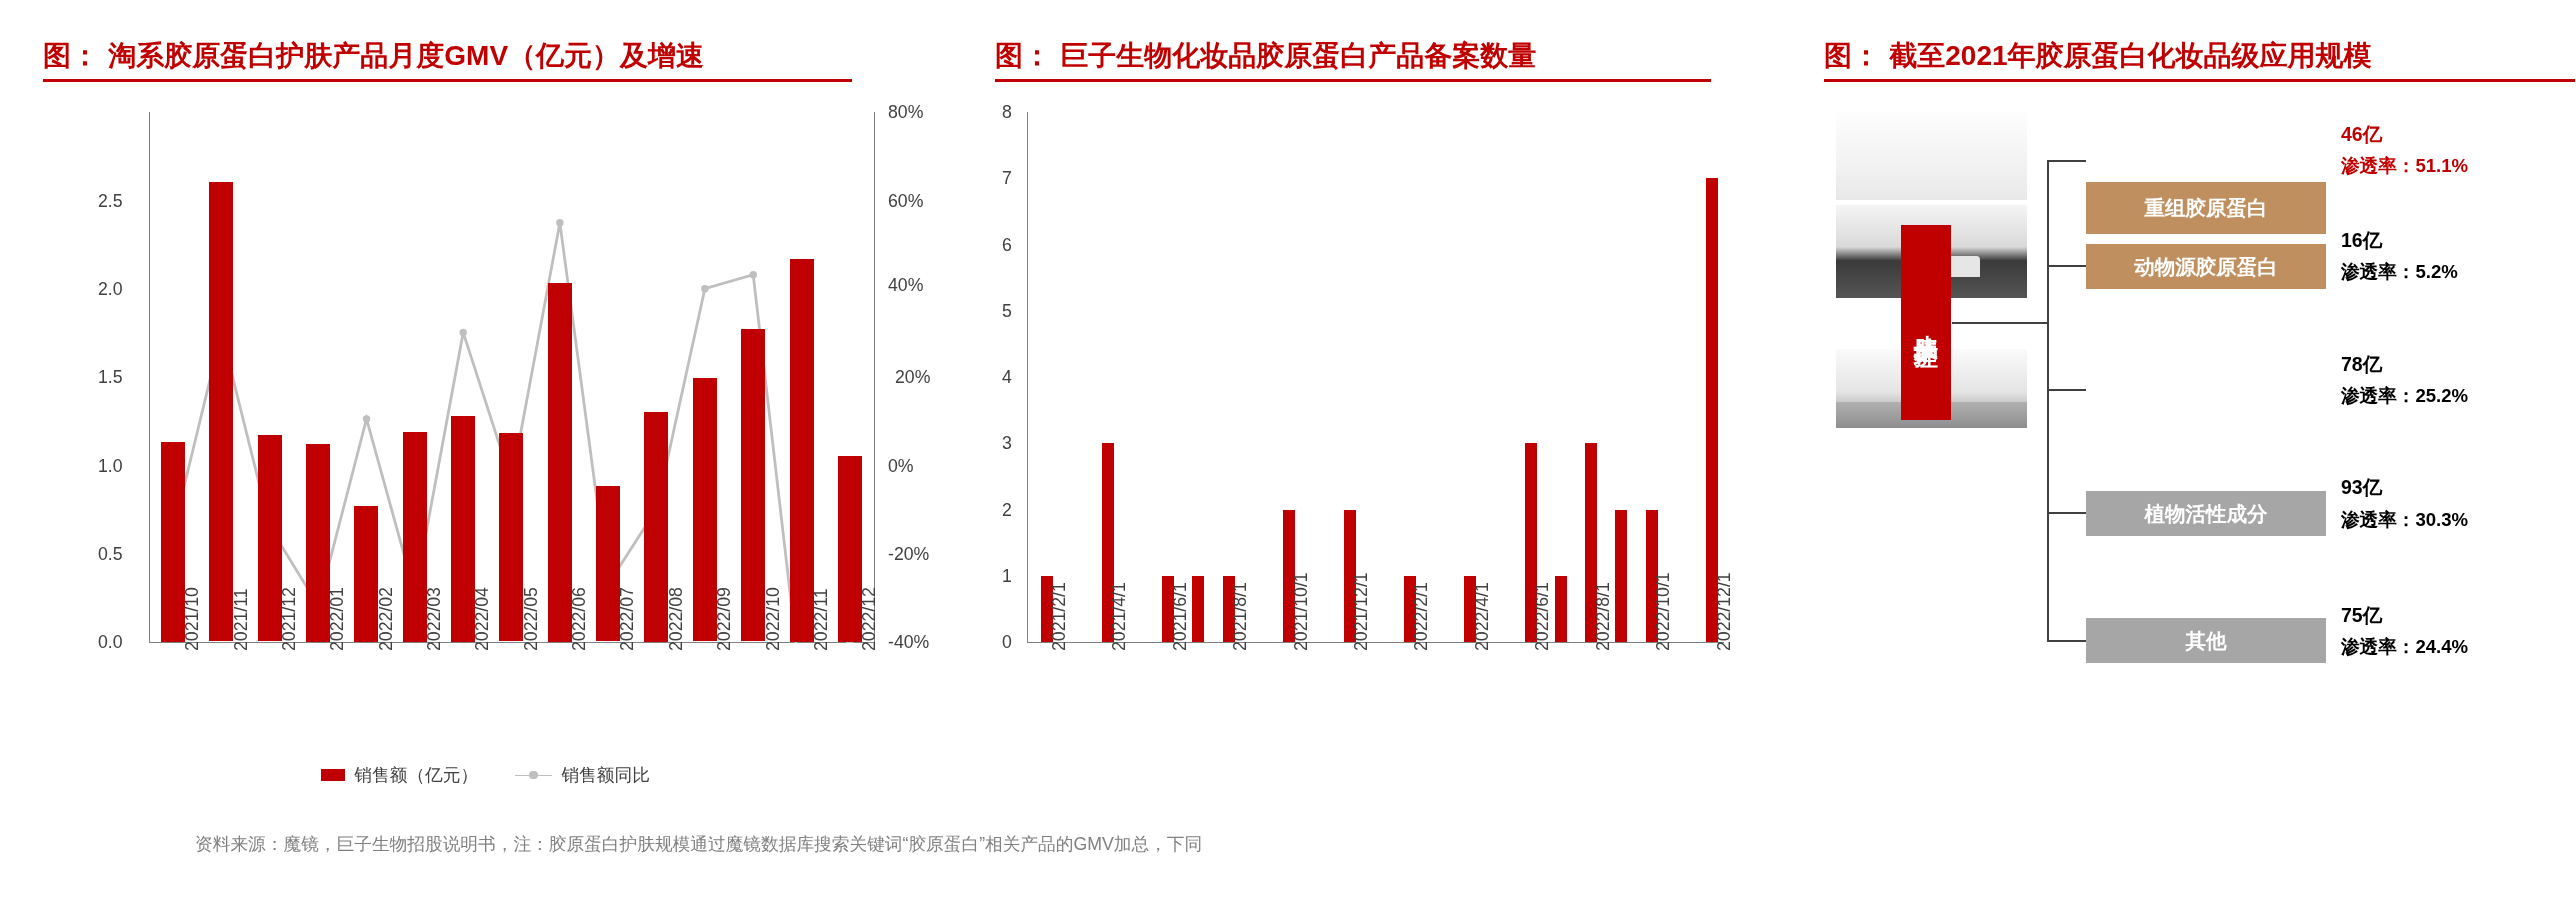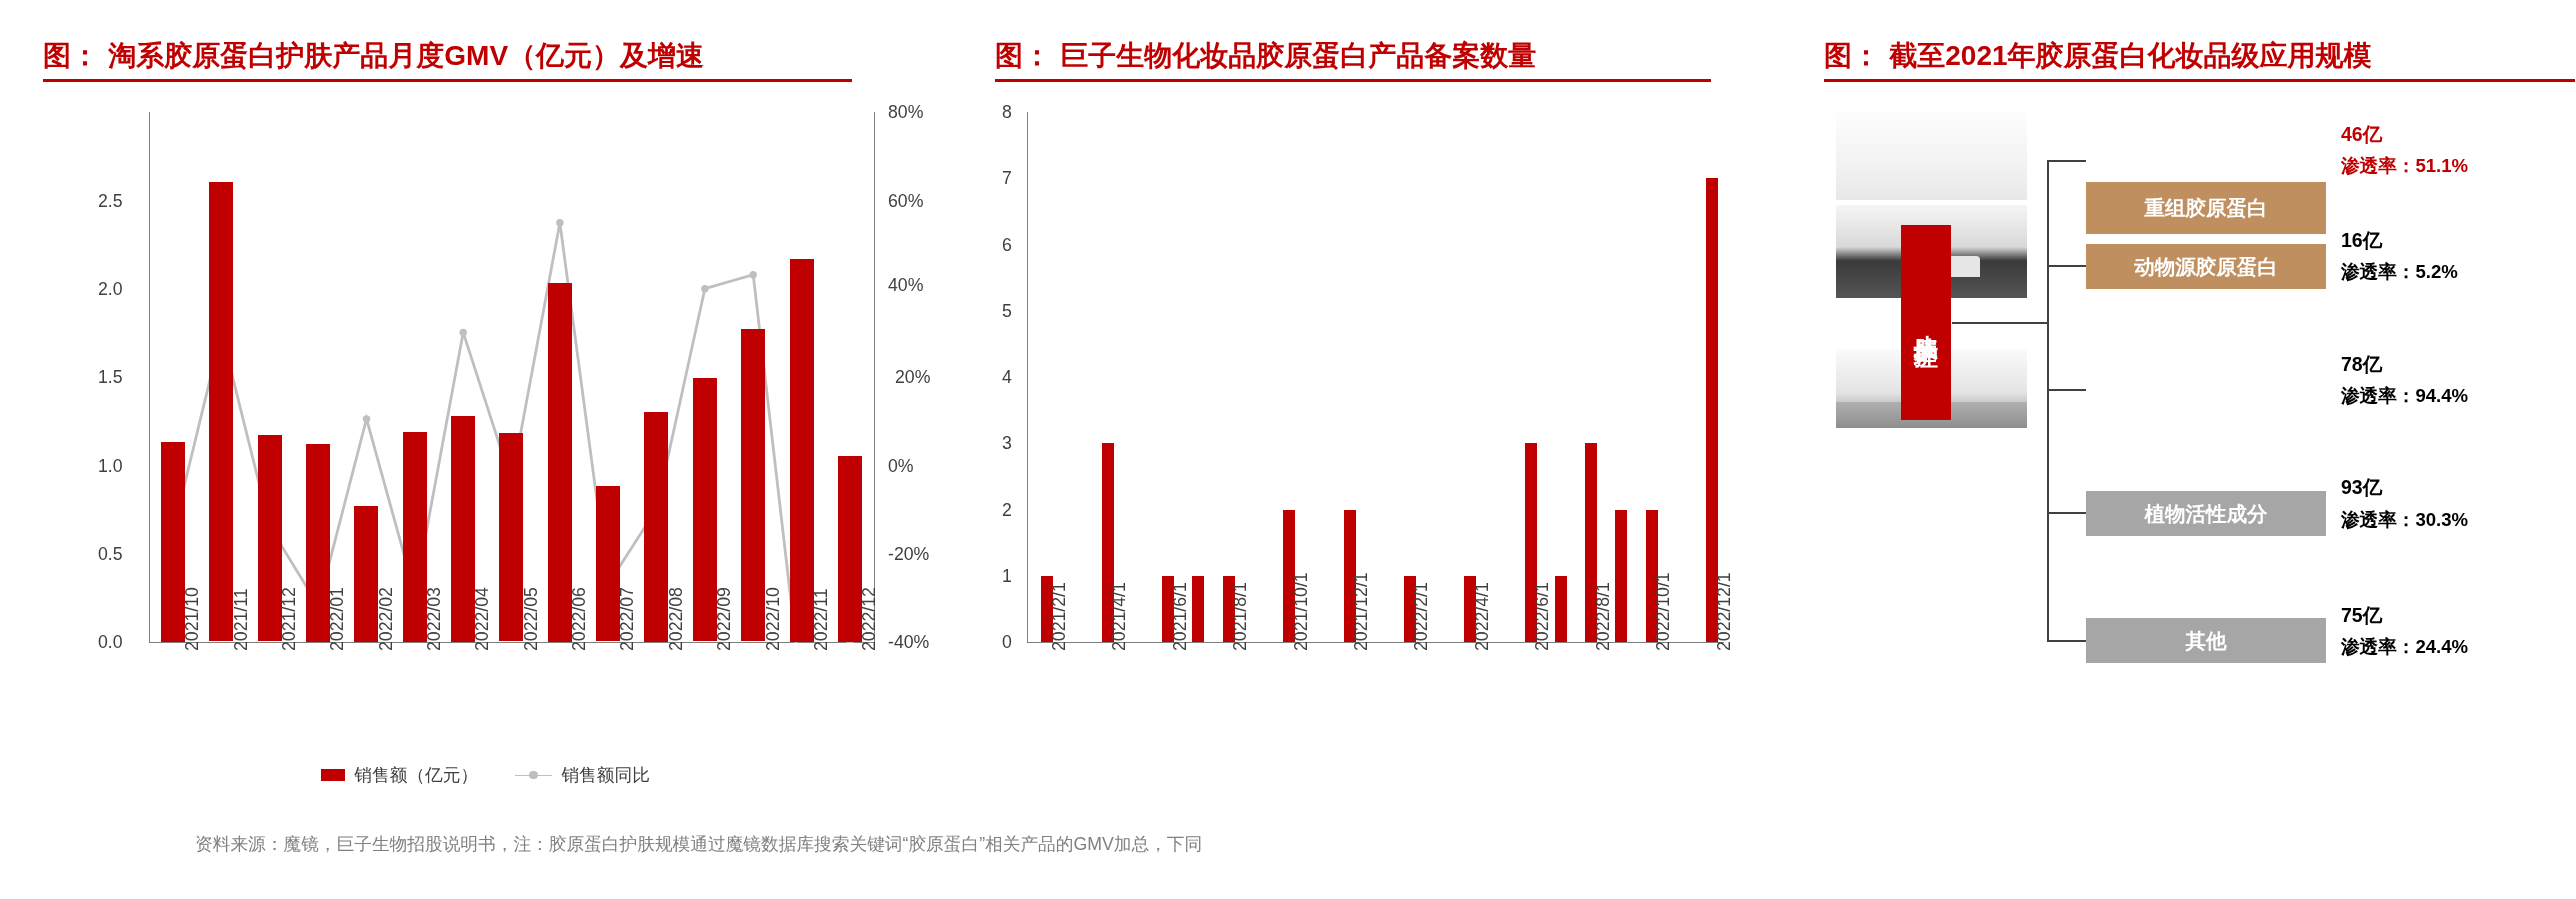--- a/index.html
+++ b/index.html
@@ -251,21 +251,21 @@
   <div class="cat-box cat-tan" style="left:338px; top:244px; width:240px; height:45px;">
     <span>动物源胶原蛋白</span>
   </div>
   <div class="cat-value" style="left:593px; top:227px;">16亿</div>
   <div class="cat-sub" style="left:593px; top:259px;">
     <span>渗透率：</span><span>5.2%</span>
   </div>
 
   <div class="cat-value" style="left:593px; top:351px;">78亿</div>
   <div class="cat-sub" style="left:593px; top:383px;">
-    <span>渗透率：</span><span>94.4%</span>
+    <span>渗透率：</span><span>25.2%</span>
   </div>
 
   <div class="cat-box cat-gray" style="left:338px; top:491px; width:240px; height:45px;">
     <span>植物活性成分</span>
   </div>
   <div class="cat-value" style="left:593px; top:474px;">93亿</div>
   <div class="cat-sub" style="left:593px; top:507px;">
     <span>渗透率：</span><span>30.3%</span>
   </div>
 

